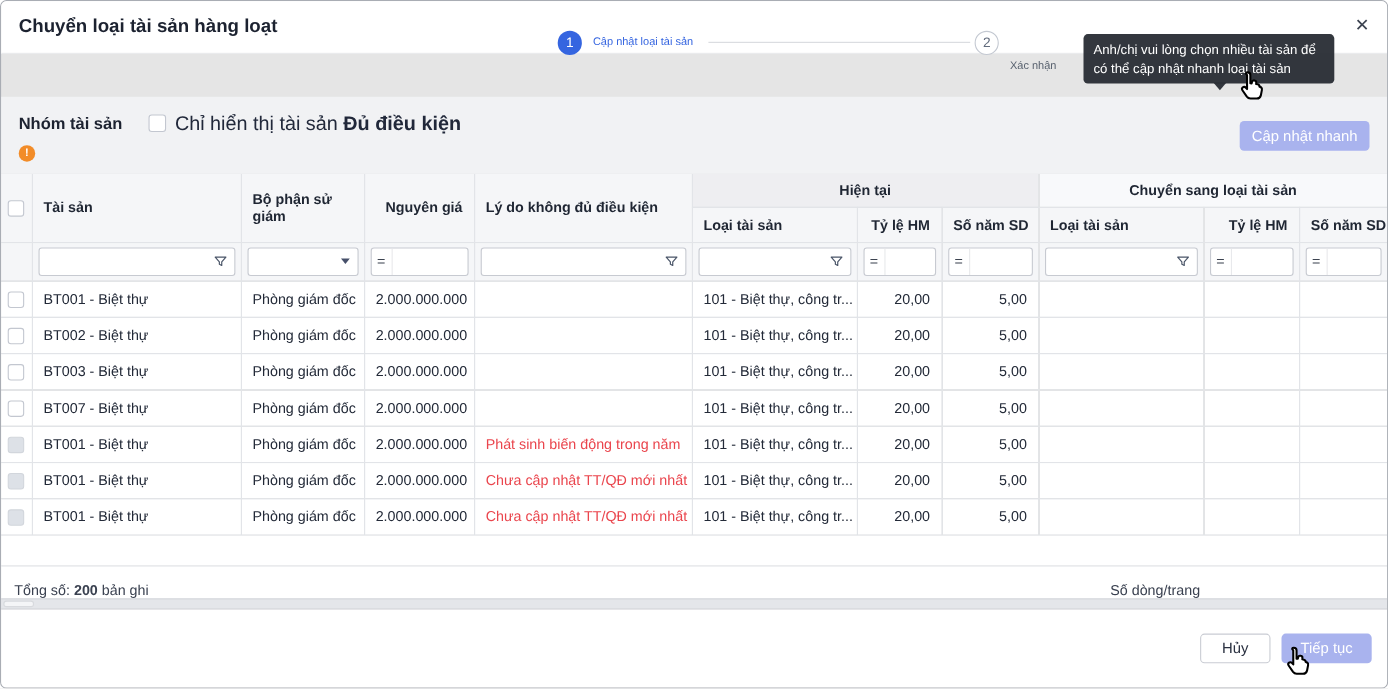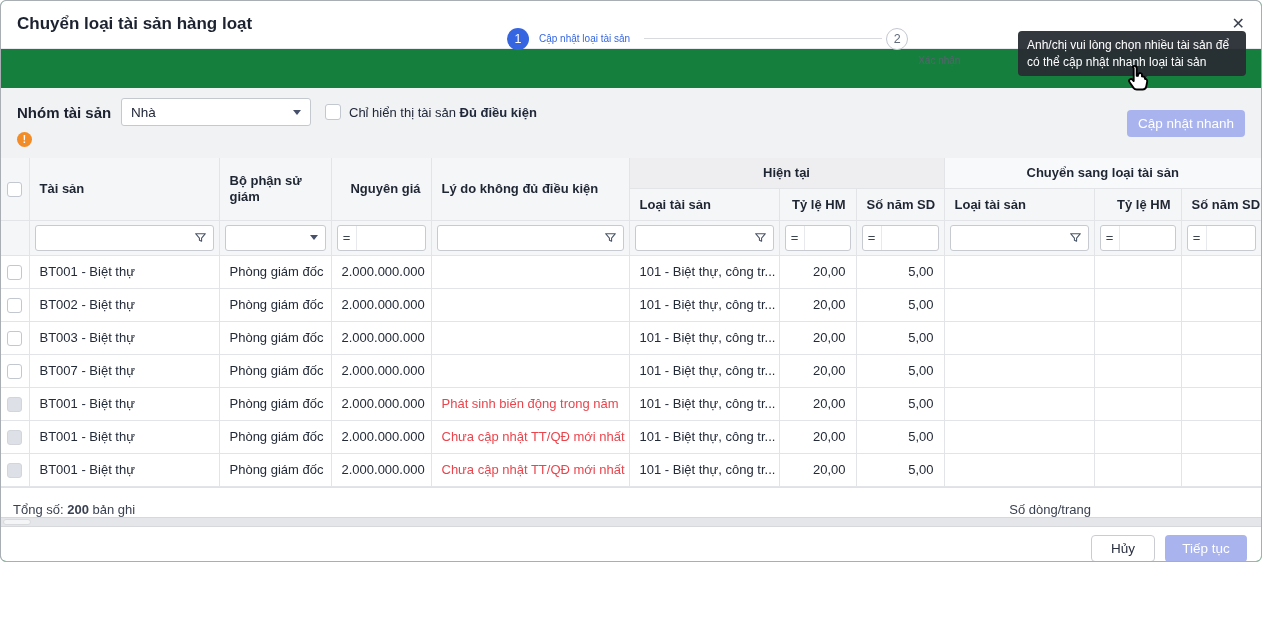--- a/index.html
+++ b/index.html
@@ -5,21 +5,21 @@
   :root{
     --primary:#3565e0;
     --disabled-btn:#a9b3ee;
     --red:#ea454d;
     --border:#e2e4e8;
     --hdr-bg:#f5f6f8;
     --txt:#262c3a;
   }
   *{box-sizing:border-box;margin:0;padding:0;}
   body{font-family:"Liberation Sans","DejaVu Sans",sans-serif;background:#fff;color:var(--txt);}
-  .dialog{position:relative;width:1262px;height:562px;border:1px solid #a9adb4;border-radius:6px;background:#15803d;display:flex;flex-direction:column;overflow:hidden;}
+  .dialog{position:relative;width:1262px;height:626px;border:1px solid #a9adb4;border-radius:6px;background:#e5e5e5;display:flex;flex-direction:column;overflow:hidden;}
 
   
   .titlebar{position:relative;height:48px;flex:0 0 48px;border-bottom:1px solid #e8e9ec;background:#fff;}
   .title{position:absolute;left:16px;top:13px;font-size:17px;font-weight:bold;color:#1c2230;}
   .stepper{position:absolute;left:506px;top:10px;display:flex;align-items:center;}
   .step-circle{width:22px;height:22px;border-radius:50%;display:flex;align-items:center;justify-content:center;font-size:12.5px;}
   .step-circle.active{background:var(--primary);color:#fff;}
   .step-circle.inactive{background:#fff;border:1px solid #c3c8d1;color:#616b7c;}
   .step-label{font-size:10px;margin:0 10px;}
   .step-label.active{color:var(--primary);}
@@ -29,21 +29,21 @@
 
   
   .toolbar{position:relative;height:70px;flex:0 0 70px;background:#f1f2f4;margin-top:39px;}
   .toolbar-row1{display:flex;align-items:center;padding:10px 16px 0 16px;height:38px;}
   .group-label{font-size:15px;font-weight:bold;width:104px;color:#1c2230;}
   .select{width:190px;height:28px;background:#fff;border:1px solid #c4c8cf;border-radius:3px;display:flex;align-items:center;padding:0 9px;font-size:13.5px;color:#21283a;cursor:pointer;}
   .select .sel-text{flex:1;}
   .caret{width:0;height:0;border-left:4.5px solid transparent;border-right:4.5px solid transparent;border-top:5.5px solid #46506a;}
   .chk-group{display:flex;align-items:center;margin-left:14px;gap:8px;}
   .checkbox{width:16px;height:16px;border:1px solid #c3c7d0;border-radius:3px;background:#fff;display:inline-block;flex:0 0 auto;}
-  .chk-label{font-size:13px;color:#21283a;}
+  .chk-label{font-size:18px;color:#21283a;}
   .chk-label b{font-weight:bold;}
   .toolbar-row2{display:flex;align-items:center;padding:6px 16px 0 16px;gap:8px;}
   .warn-icon{width:15px;height:15px;border-radius:50%;background:#f28c28;color:#fff;font-size:10px;font-weight:bold;display:flex;align-items:center;justify-content:center;flex:0 0 auto;}
   .info-text{font-size:13px;color:#3b4251;}
   .quick-btn{position:absolute;right:16px;top:22px;width:118px;height:27px;background:var(--disabled-btn);color:#fff;font-size:13.5px;border:none;border-radius:4px;display:flex;align-items:center;justify-content:center;cursor:pointer;}
 
   
   table{width:100%;border-collapse:collapse;table-layout:fixed;font-size:13px;}
   th,td{border-right:1px solid var(--border);border-bottom:1px solid var(--border);padding:0 10px;white-space:nowrap;overflow:hidden;text-align:left;font-weight:normal;}
   th:last-child,td:last-child{border-right:none;}
@@ -78,21 +78,21 @@
   .scrollstrip{height:10px;flex:0 0 10px;background:#e4e6ea;border-top:1px solid #d6d8dc;border-bottom:1px solid #d6d8dc;position:relative;cursor:pointer;}
   .scroll-thumb{position:absolute;left:2px;top:1px;width:28px;height:6px;background:#f4f5f7;border:1px solid #d8dade;border-radius:3px;}
   .actionbar{flex:1 0 43px;background:#fff;display:flex;align-items:center;justify-content:flex-end;gap:10px;padding:0 14px;}
   .btn{height:27px;border-radius:4px;font-size:13.5px;display:flex;align-items:center;justify-content:center;cursor:pointer;}
   .btn-cancel{width:64px;background:#fff;border:1px solid #c9ccd3;color:#2a3040;}
   .btn-continue{width:82px;background:var(--disabled-btn);border:none;color:#fff;}
 
   
   .tooltip{position:absolute;background:rgba(40,44,52,.95);color:#fff;font-size:12px;line-height:1.38;padding:6px 9px;border-radius:4px;z-index:50;}
   .tooltip .arrow{position:absolute;bottom:-6px;width:0;height:0;border-left:6px solid transparent;border-right:6px solid transparent;border-top:7px solid rgba(40,44,52,.95);}
-  .tooltip-quick{left:1017px;top:30px;width:228px;}
+  .tooltip-quick{left:984px;top:30px;width:228px;}
   .tooltip-quick .arrow{left:118px;}
   .tooltip-continue{left:1066px;top:534px;width:190px;}
   .tooltip-continue .arrow{left:108px;}
   .cursor-hand{position:absolute;z-index:60;pointer-events:none;}
   .cursor-1{left:1122px;top:62px;}
   .cursor-2{left:1164px;top:585px;}
 
   svg.funnel{display:block;}
 </style>
 </head>
@@ -108,24 +108,20 @@
       <div class="step-connector"></div>
       <div class="step-circle inactive">2</div>
       <div class="step-label inactive">Xác nhận</div>
     </div>
     <div class="close-btn">✕</div>
   </div>
 
   <div class="toolbar">
     <div class="toolbar-row1">
       <div class="group-label">Nhóm tài sản</div>
-      <div class="select">
-        <span class="sel-text">Nhà</span>
-        <span class="caret"></span>
-      </div>
       <div class="chk-group">
         <span class="checkbox"></span>
         <span class="chk-label"><span>Chỉ hiển thị tài sản </span><b>Đủ điều kiện</b></span>
       </div>
     </div>
     <div class="toolbar-row2">
       <span class="warn-icon">!</span>
     </div>
     <button class="quick-btn">Cập nhật nhanh</button>
   </div>

